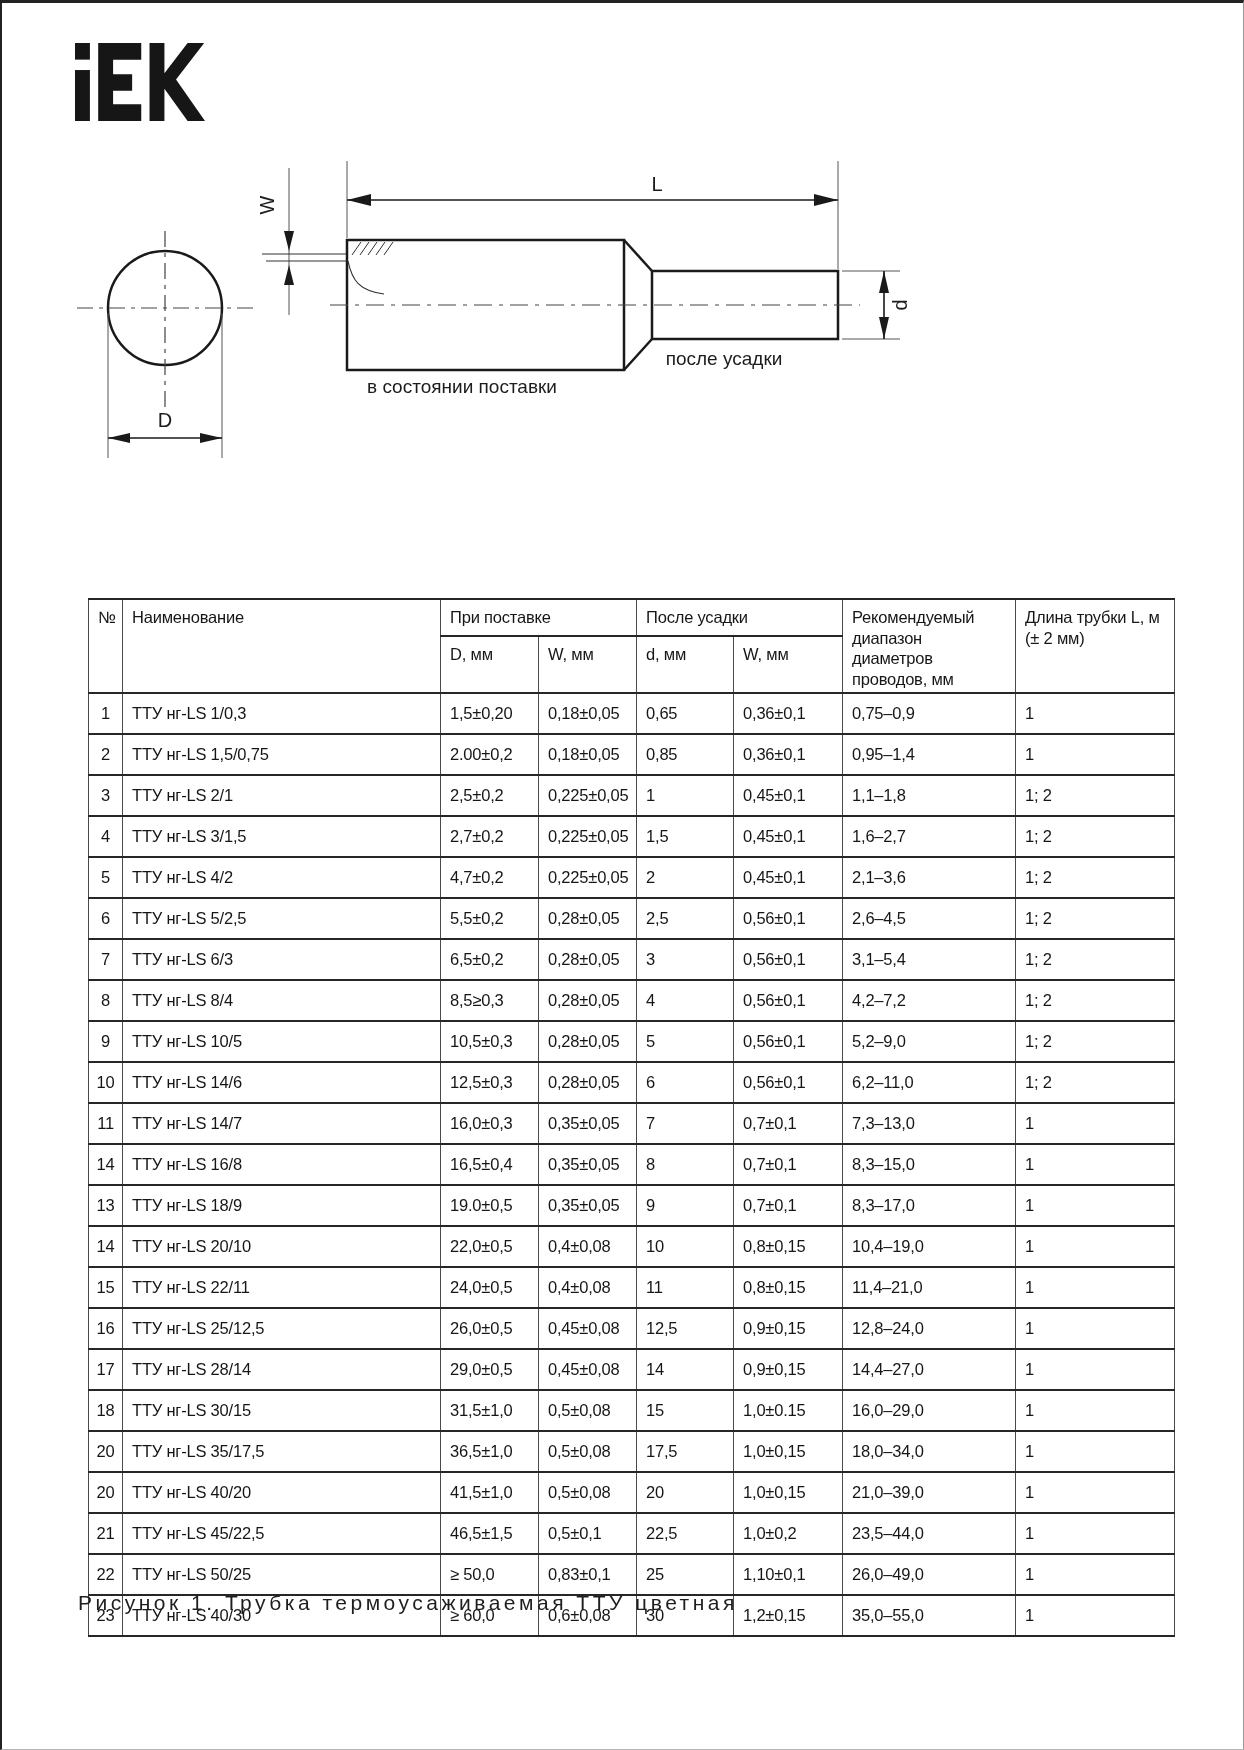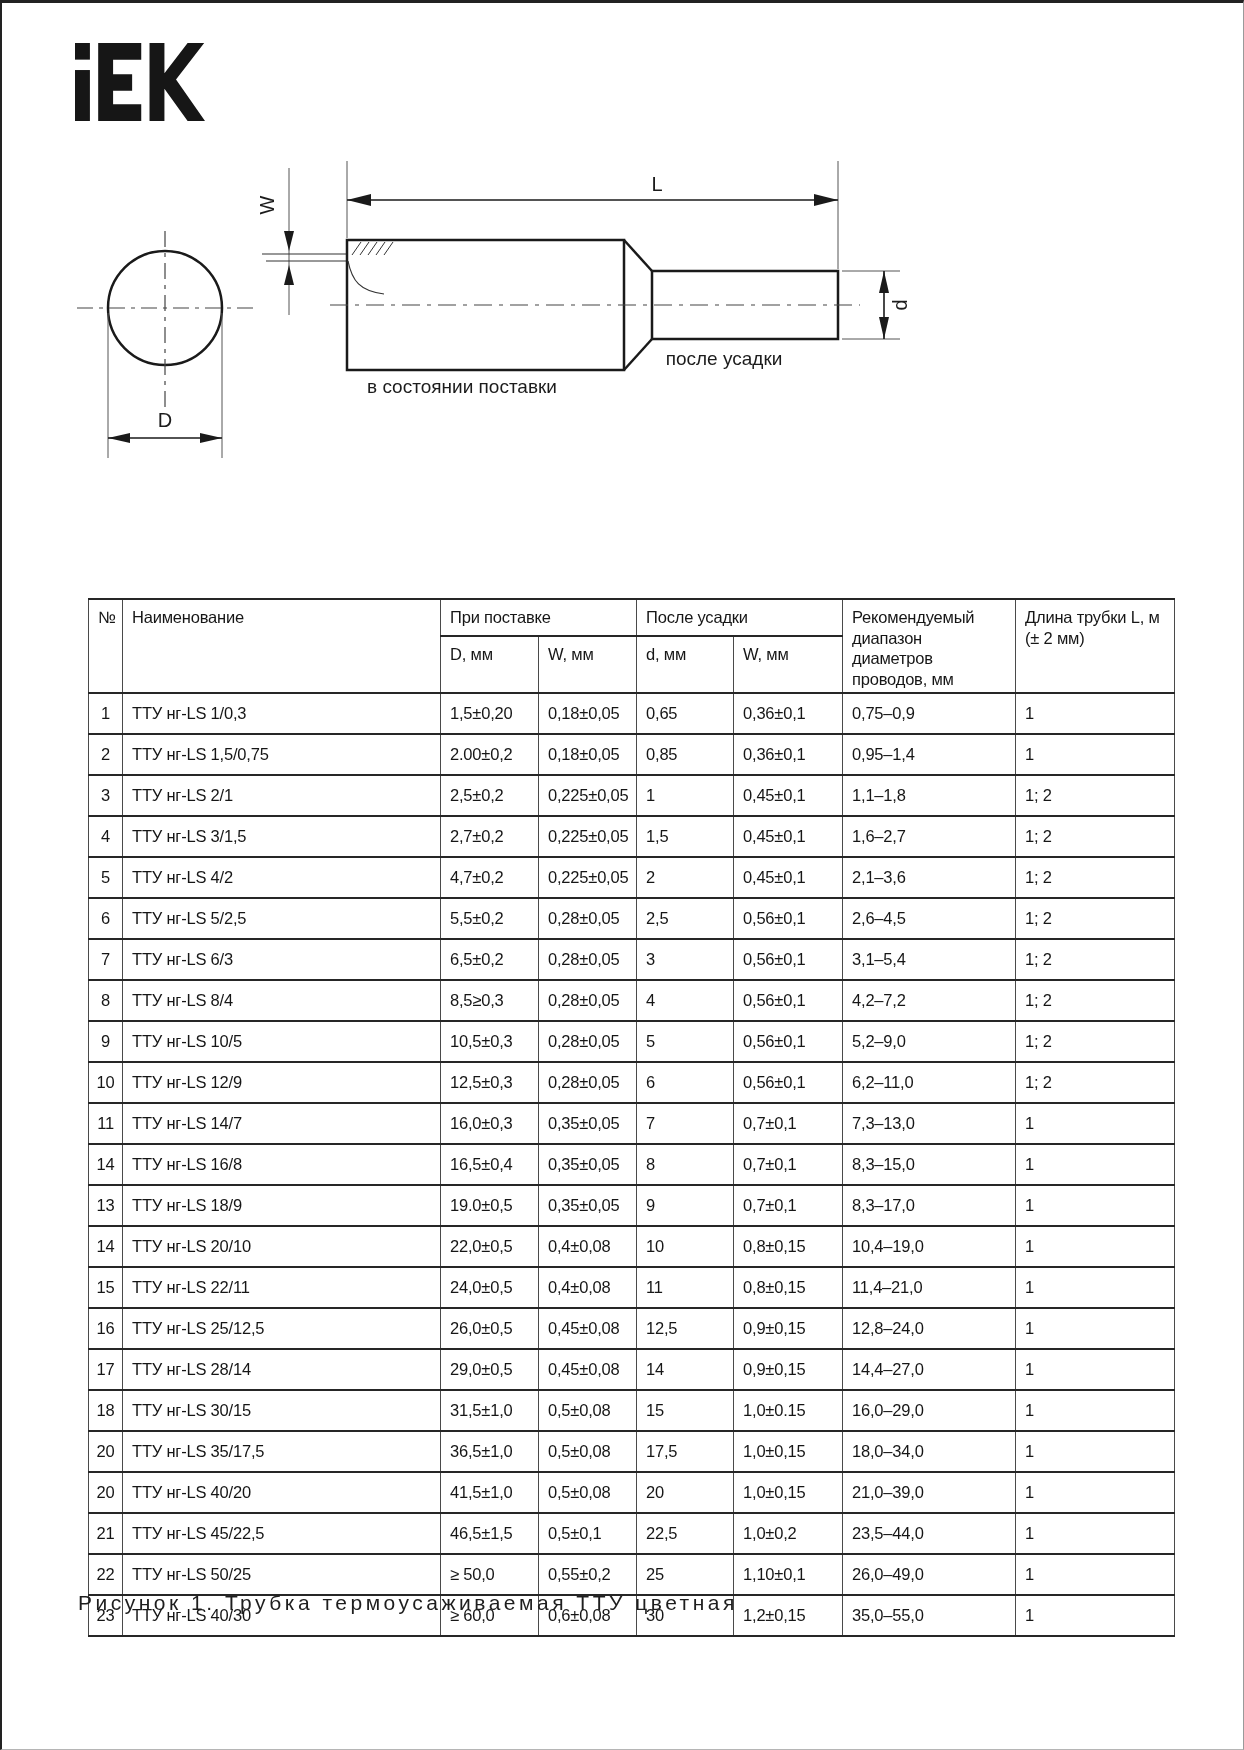--- a/index.html
+++ b/index.html
@@ -225,21 +225,21 @@
           <td>ТТУ нг-LS 10/5</td>
           <td>10,5±0,3</td>
           <td>0,28±0,05</td>
           <td>5</td>
           <td>0,56±0,1</td>
           <td>5,2–9,0</td>
           <td>1; 2</td>
         </tr>
         <tr>
           <td>10</td>
-          <td>ТТУ нг-LS 12/9</td>
+          <td>ТТУ нг-LS 14/6</td>
           <td>12,5±0,3</td>
           <td>0,28±0,05</td>
           <td>6</td>
           <td>0,56±0,1</td>
           <td>6,2–11,0</td>
           <td>1; 2</td>
         </tr>
         <tr>
           <td>11</td>
           <td>ТТУ нг-LS 14/7</td>
@@ -347,21 +347,21 @@
           <td>0,5±0,1</td>
           <td>22,5</td>
           <td>1,0±0,2</td>
           <td>23,5–44,0</td>
           <td>1</td>
         </tr>
         <tr>
           <td>22</td>
           <td>ТТУ нг-LS 50/25</td>
           <td>≥ 50,0</td>
-          <td>0,55±0,2</td>
+          <td>0,83±0,1</td>
           <td>25</td>
           <td>1,10±0,1</td>
           <td>26,0–49,0</td>
           <td>1</td>
         </tr>
         <tr>
           <td>23</td>
           <td>ТТУ нг-LS 40/30</td>
           <td>≥ 60,0</td>
           <td>0,6±0,08</td>

